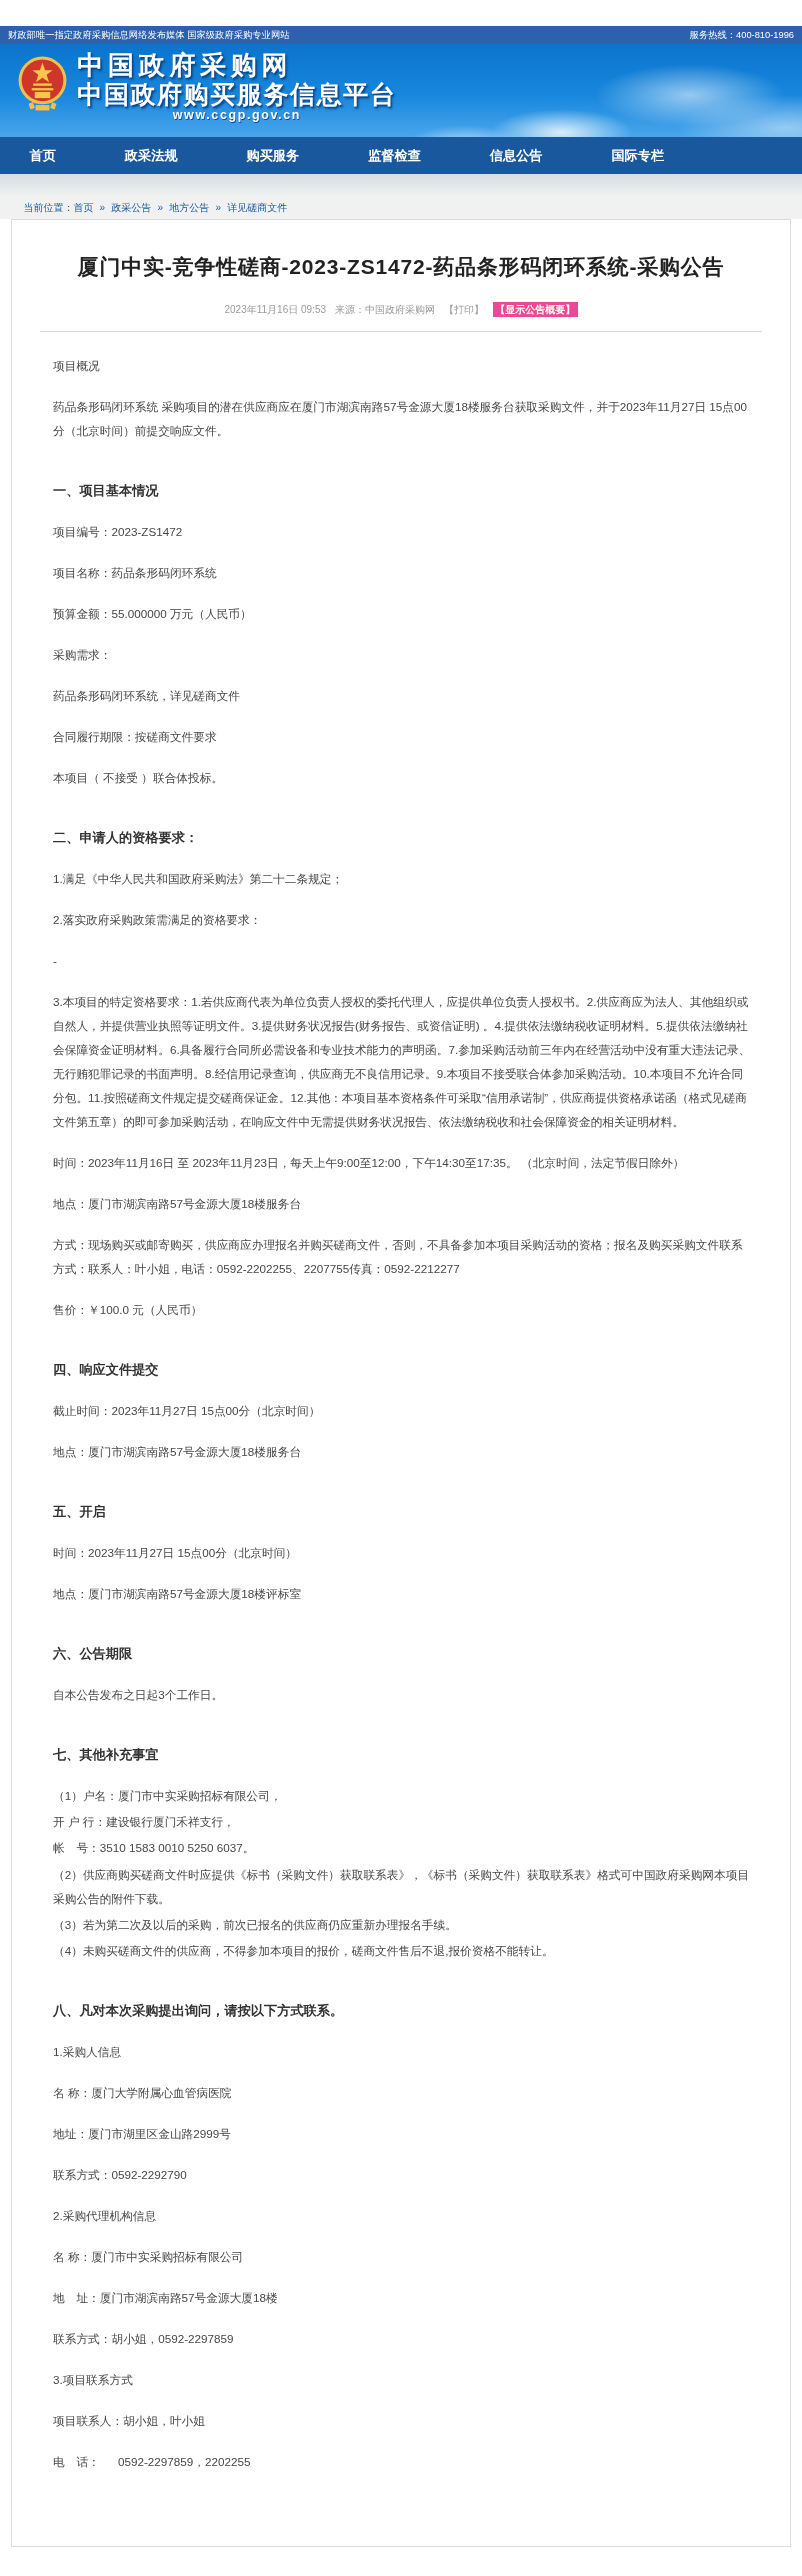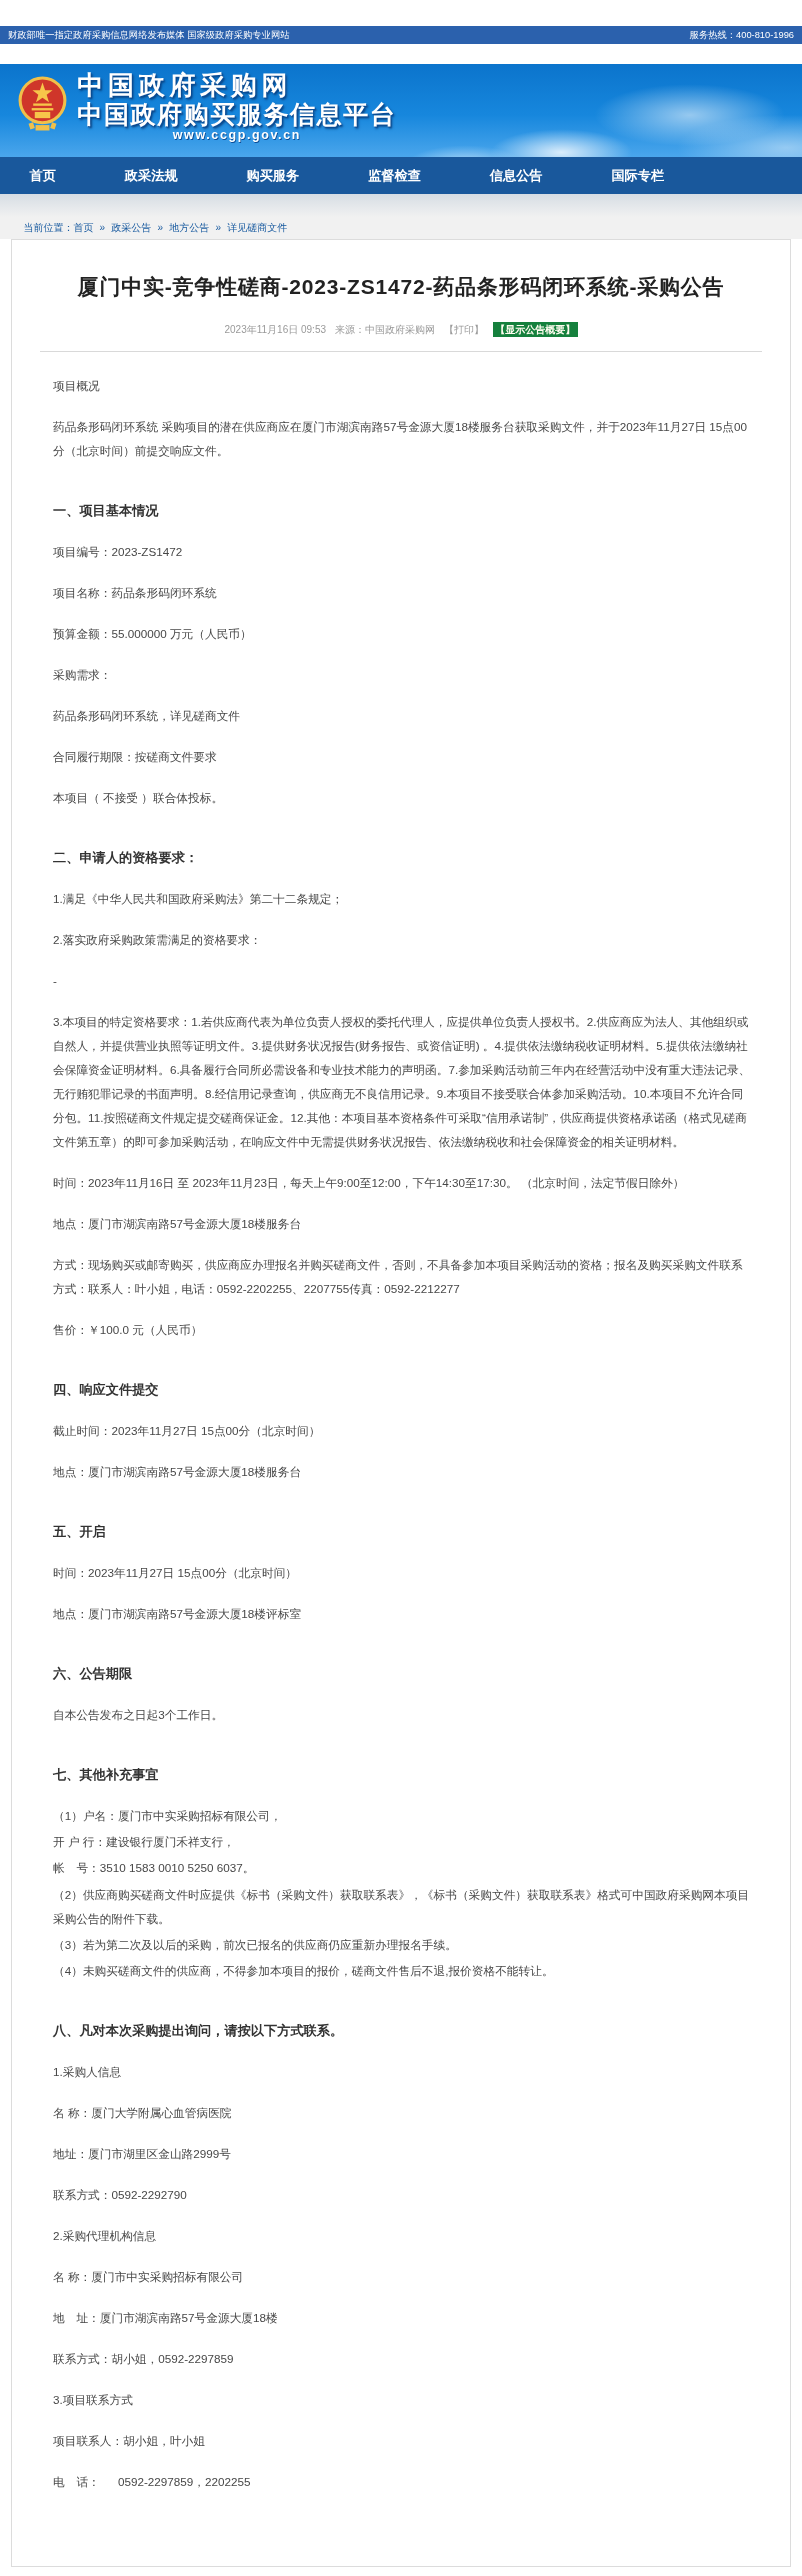--- a/index.html
+++ b/index.html
@@ -25,21 +25,20 @@
   .banner{
     height:93px;
     position:relative;
     overflow:hidden;
     background:
       radial-gradient(101px 33px at 70% 95%, rgba(255,255,255,.8), rgba(255,255,255,0) 70%),
       radial-gradient(132px 43px at 86% 55%, rgba(255,255,255,.55), rgba(255,255,255,0) 72%),
       radial-gradient(86px 30px at 58% 110%, rgba(255,255,255,.6), rgba(255,255,255,0) 70%),
       radial-gradient(156px 47px at 98% 90%, rgba(255,255,255,.45), rgba(255,255,255,0) 70%),
       linear-gradient(180deg,#0b74cc 0%,#1787dd 55%,#4aa6ec 100%);
-    margin-top: 20px;
   }
   .logo{
     position:absolute;
     left:17px;
     top:7px;
     display:flex;
     align-items:center;
     gap:9.3px;
     cursor:pointer;
   }
@@ -109,21 +108,21 @@
   }
   .meta{
     text-align:center;
     font-size:10px;
     color:#9a9a9a;
     margin-top:22px;
   }
   .meta span{margin:0 3.1px;}
   .print-link{cursor:pointer;color:#9a9a9a;}
   .summary-badge{
-    background:#15803d;
+    background:#ec4899;
     color:#fffdf0;
     font-weight:bold;
     padding:2.3px 2.3px;
     margin-left:7.8px;
     cursor:pointer;
   }
   .divider{
     border:none;
     border-top:0.8px solid #d9d9d9;
     margin:14px 28px 0;
@@ -214,21 +213,21 @@
       <p class="para plain">预算金额：55.000000 万元（人民币）</p>
       <p class="para plain">采购需求：</p>
       <p class="para plain">药品条形码闭环系统，详见磋商文件</p>
       <p class="para plain">合同履行期限：按磋商文件要求</p>
       <p class="para plain">本项目（ 不接受 ）联合体投标。</p>
       <p class="para heading">二、申请人的资格要求：</p>
       <p class="para plain">1.满足《中华人民共和国政府采购法》第二十二条规定；</p>
       <p class="para plain">2.落实政府采购政策需满足的资格要求：</p>
       <p class="para plain">-</p>
       <p class="para plain">3.本项目的特定资格要求：1.若供应商代表为单位负责人授权的委托代理人，应提供单位负责人授权书。2.供应商应为法人、其他组织或自然人，并提供营业执照等证明文件。3.提供财务状况报告(财务报告、或资信证明) 。4.提供依法缴纳税收证明材料。5.提供依法缴纳社会保障资金证明材料。6.具备履行合同所必需设备和专业技术能力的声明函。7.参加采购活动前三年内在经营活动中没有重大违法记录、无行贿犯罪记录的书面声明。8.经信用记录查询，供应商无不良信用记录。9.本项目不接受联合体参加采购活动。10.本项目不允许合同分包。11.按照磋商文件规定提交磋商保证金。12.其他：本项目基本资格条件可采取“信用承诺制”，供应商提供资格承诺函（格式见磋商文件第五章）的即可参加采购活动，在响应文件中无需提供财务状况报告、依法缴纳税收和社会保障资金的相关证明材料。</p>
-      <p class="para plain">时间：2023年11月16日 至 2023年11月23日，每天上午9:00至12:00，下午14:30至17:30。 （北京时间，法定节假日除外）</p>
+      <p class="para plain">时间：2023年11月16日 至 2023年11月23日，每天上午9:00至12:00，下午14:30至17:35。 （北京时间，法定节假日除外）</p>
       <p class="para plain">地点：厦门市湖滨南路57号金源大厦18楼服务台</p>
       <p class="para plain">方式：现场购买或邮寄购买，供应商应办理报名并购买磋商文件，否则，不具备参加本项目采购活动的资格；报名及购买采购文件联系方式：联系人：叶小姐，电话：0592-2202255、2207755传真：0592-2212277</p>
       <p class="para plain">售价：￥100.0 元（人民币）</p>
       <p class="para heading">四、响应文件提交</p>
       <p class="para plain">截止时间：2023年11月27日 15点00分（北京时间）</p>
       <p class="para plain">地点：厦门市湖滨南路57号金源大厦18楼服务台</p>
       <p class="para heading">五、开启</p>
       <p class="para plain">时间：2023年11月27日 15点00分（北京时间）</p>
       <p class="para plain">地点：厦门市湖滨南路57号金源大厦18楼评标室</p>
       <p class="para heading">六、公告期限</p>

